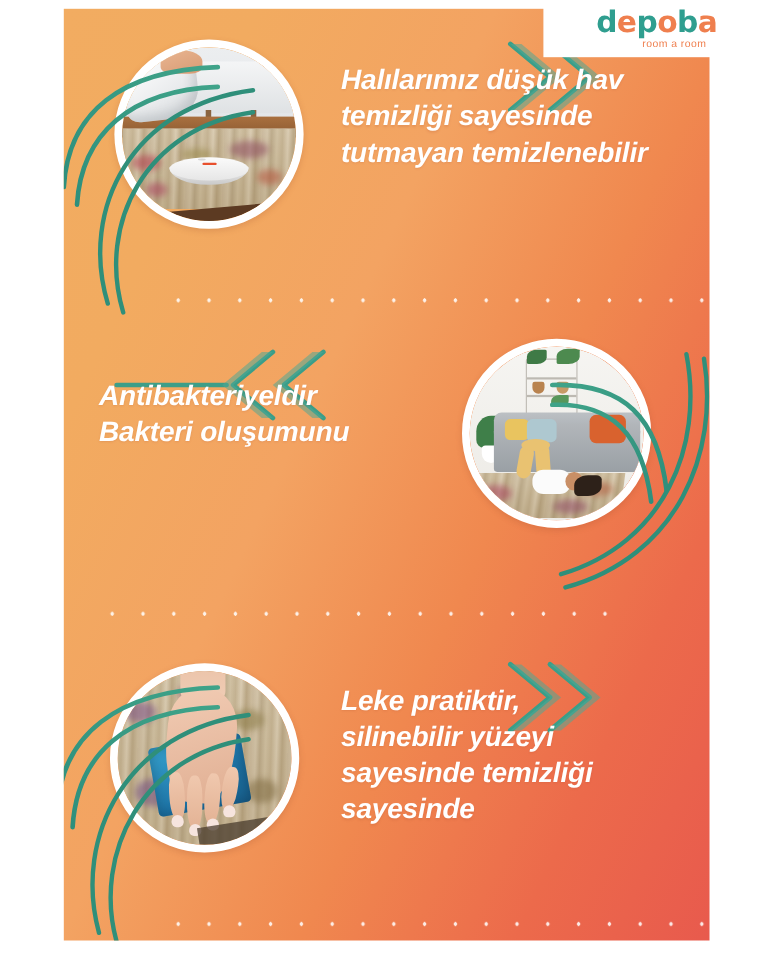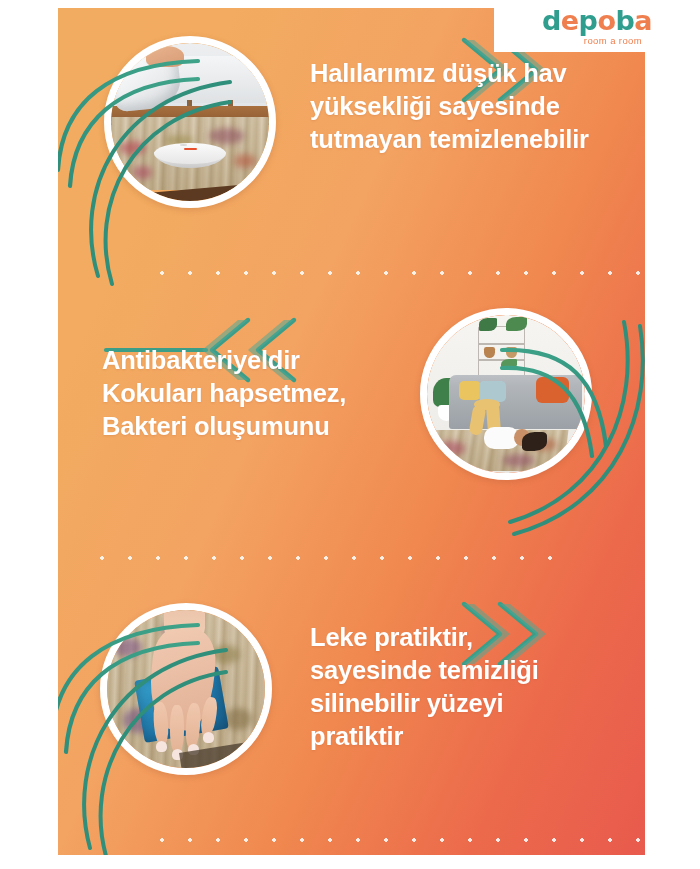--- a/index.html
+++ b/index.html
@@ -89,21 +89,21 @@
     position:absolute;
     z-index:20;
     color:#ffffff;
     font-family:"Liberation Sans", sans-serif;
     font-weight:700;
     font-size:25.5px;
     line-height:1.30;
     letter-spacing:-0.2px;
     text-shadow:0 1px 2px rgba(170,80,50,.18);
   }
-  .txt .ln { display:block; white-space:nowrap; }
+  .txt .ln { display:block; white-space:nowrap;font-style:italic; }
 
   
   .scene { position:absolute; inset:0; }
 
   
   .rug {
     position:absolute;
     background:
       repeating-linear-gradient(92deg,
         #ded3c0 0px, #e8e0d0 5px, #cfc3ab 9px, #e5dcc8 14px,
@@ -241,21 +241,21 @@
             <div class="btn"></div>
             <div class="led"></div>
           </div>
           <div class="s1-darkstrip"></div>
         </div>
       </div>
     </div>
 
     <div class="txt" style="left:252px; top:49px; width:330px;">
       <span class="ln">Halılarımız düşük hav</span>
-      <span class="ln">yüksekliği sayesinde</span>
+      <span class="ln">temizliği sayesinde</span>
       <span class="ln">tutmayan temizlenebilir</span>
     </div>
 
     <svg class="arrow-svg" style="left:40px; top:298px;" width="520" height="110" viewBox="0 0 520 110">
       <defs>
         <linearGradient id="ag2" x1="1" y1="0" x2="0" y2="0">
           <stop offset="0" stop-color="#7fc0a8"></stop>
           <stop offset="0.5" stop-color="#59ad96"></stop>
           <stop offset="1" stop-color="#2e8f7c"></stop>
         </linearGradient>
@@ -306,23 +306,22 @@
           <div class="s2-person-leg" style="left:28%; top:57%; width:8%; height:19%; transform:rotate(10deg);"></div>
           <div class="s2-person-leg" style="left:38%; top:56%; width:8%; height:20%; transform:rotate(-4deg);"></div>
           <div class="s2-person-leg" style="left:30%; top:53%; width:16%; height:7%; border-radius:50%;"></div>
           <div class="s2-person-body" style="left:36%; top:71%; width:22%; height:14%;"></div>
           <div class="s2-person-head" style="left:55%; top:72%; width:10%; height:11%;"></div>
           <div class="s2-hair" style="left:60%; top:74%; width:16%; height:12%;"></div>
         </div>
       </div>
     </div>
 
-    <div class="txt" style="left:44px; top:336px; width:300px;">
+    <div class="txt" style="left:32px; top:336px; width:300px;">
       <span class="ln">Antibakteriyeldir</span>
-      <span class="ln">Kokuları hapsetmez,</span>
       <span class="ln">Bakteri oluşumunu</span>
     </div>
 
     <svg class="arrow-svg" style="left:-10px; top:578px;" width="520" height="100" viewBox="0 0 520 100">
       <defs>
         <linearGradient id="ag3" x1="0" y1="0" x2="1" y2="0">
           <stop offset="0" stop-color="#7fc0a8"></stop>
           <stop offset="0.55" stop-color="#59ad96"></stop>
           <stop offset="1" stop-color="#2e8f7c"></stop>
         </linearGradient>
@@ -367,23 +366,23 @@
           <div class="s3-nail" style="left:41%; top:88%; width:7%; height:7%;"></div>
           <div class="s3-nail" style="left:51%; top:85%; width:7%; height:7%;"></div>
           <div class="s3-nail" style="left:61%; top:77%; width:7%; height:7%;"></div>
           <div class="s3-edge"></div>
         </div>
       </div>
     </div>
 
     <div class="txt" style="left:252px; top:613px; width:310px;">
       <span class="ln">Leke pratiktir,</span>
+      <span class="ln">silinebilir yüzeyi</span>
       <span class="ln">sayesinde temizliği</span>
-      <span class="ln">silinebilir yüzeyi</span>
-      <span class="ln">pratiktir</span>
+      <span class="ln">sayesinde</span>
     </div>
 
   </div>
 
   <div class="logo-box">
     <div class="logo-word">
       <span class="lt">d</span>
       <span class="lo">e</span>
       <span class="lt">p</span>
       <span class="lo">o</span>

